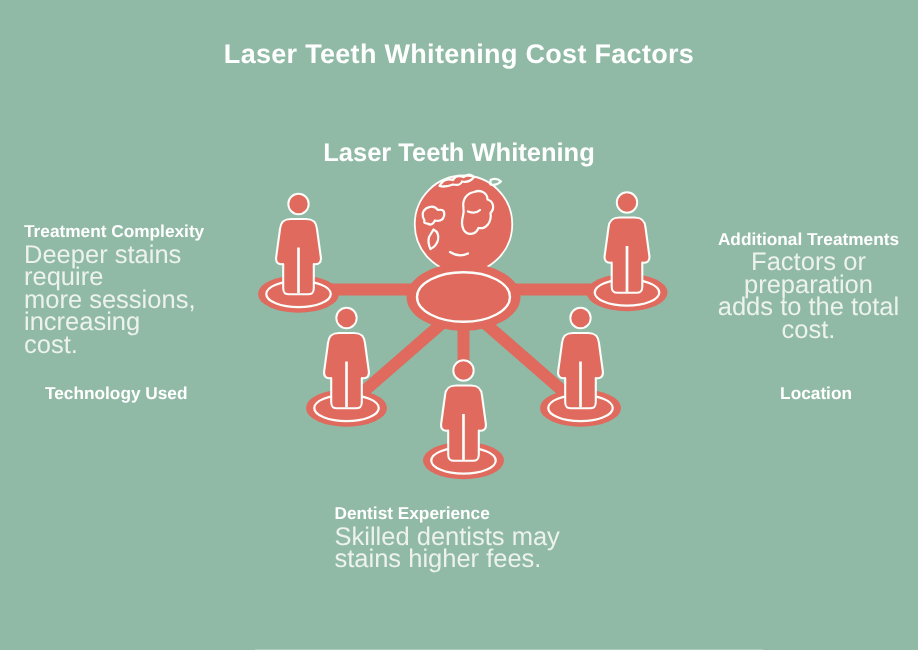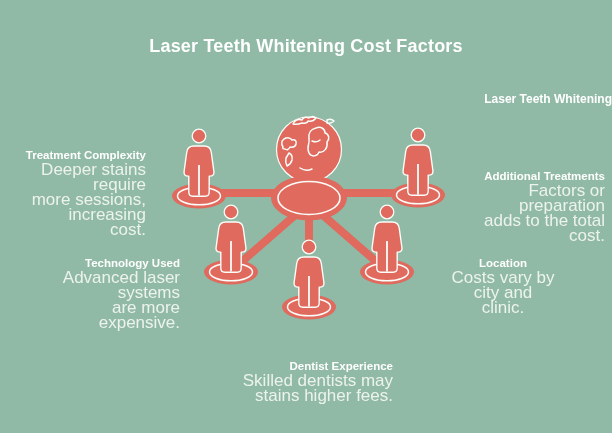--- a/index.html
+++ b/index.html
@@ -12,32 +12,32 @@
   *{box-sizing:border-box;margin:0;padding:0}
   html,body{width:612px;height:433px}
   body{font-family:"Liberation Sans",sans-serif;background:#fff}
   .stage{position:relative;width:612px;height:433px;background:var(--background);overflow:hidden}
   .stage svg{position:absolute;left:0;top:0}
   .fill-accent{fill:var(--accent)}
   .stroke-accent{stroke:var(--accent)}
   .stroke-outline{stroke:var(--outline)}
   .ring{fill:none;stroke:var(--outline)}
   .trace{fill:none;stroke:var(--outline);stroke-width:1.5;stroke-linecap:round;stroke-linejoin:round}
-  .title{position:absolute;left:0;right:0;top:36px;text-align:center;color:var(--heading);
+  .title{position:absolute;left:0;right:0;top:26px;text-align:center;color:var(--heading);
          font-size:18px;font-weight:bold;letter-spacing:.2px}
-  .center-label{position:absolute;left:0;right:0;top:92px;text-align:right;color:var(--heading);
-         font-size:12px;font-weight:bold}
+  .center-label{position:absolute;left:0;right:0;top:92px;text-align:center;color:var(--heading);
+         font-size:17px;font-weight:bold}
   .factor{position:absolute;color:var(--body)}
   .factor h3{color:var(--heading);font-size:11.5px;font-weight:bold;line-height:14px}
   .factor p{margin-top:0;font-size:17px;line-height:15px;white-space:pre-line}
-  .f-treatment{left:6px;width:140px;top:148px;text-align:right}
-  .f-additional{left:473px;width:132px;top:169px;text-align:right}
-  .f-technology{left:30px;width:150px;top:256px;text-align:right}
-  .f-location{left:438px;width:130px;top:256px;text-align:center}
-  .f-dentist{left:223px;width:170px;top:359px;text-align:right}
+  .f-treatment{left:16px;width:140px;top:148px;text-align:left}
+  .f-additional{left:473px;width:132px;top:153px;text-align:center}
+  .f-technology{left:30px;width:150px;top:256px;}
+  .f-location{left:438px;width:130px;top:256px;text-align:right}
+  .f-dentist{left:223px;width:170px;top:336px;text-align:left}
 </style>
 </head>
 <body>
 
 <div class="stage">
 
   <svg width="612" height="433" viewBox="0 0 612 433">
     <defs>
       <g id="person">
         <circle class="fill-accent stroke-outline" cx="0" cy="7" r="6.8" stroke-width="1.3"></circle>
@@ -108,28 +108,24 @@
   </div>
 
   <div class="factor f-additional">
     <h3>Additional Treatments</h3>
     <p>Factors or preparation
 adds to the total cost.</p>
   </div>
 
   <div class="factor f-technology">
     <h3>Technology Used</h3>
-    <p>Advanced laser systems
-are more expensive.</p>
   </div>
 
   <div class="factor f-location">
     <h3>Location</h3>
-    <p>Costs vary by city and
-clinic.</p>
   </div>
 
   <div class="factor f-dentist">
     <h3>Dentist Experience</h3>
     <p>Skilled dentists may
 stains higher fees.</p>
   </div>
 
 </div>
 

